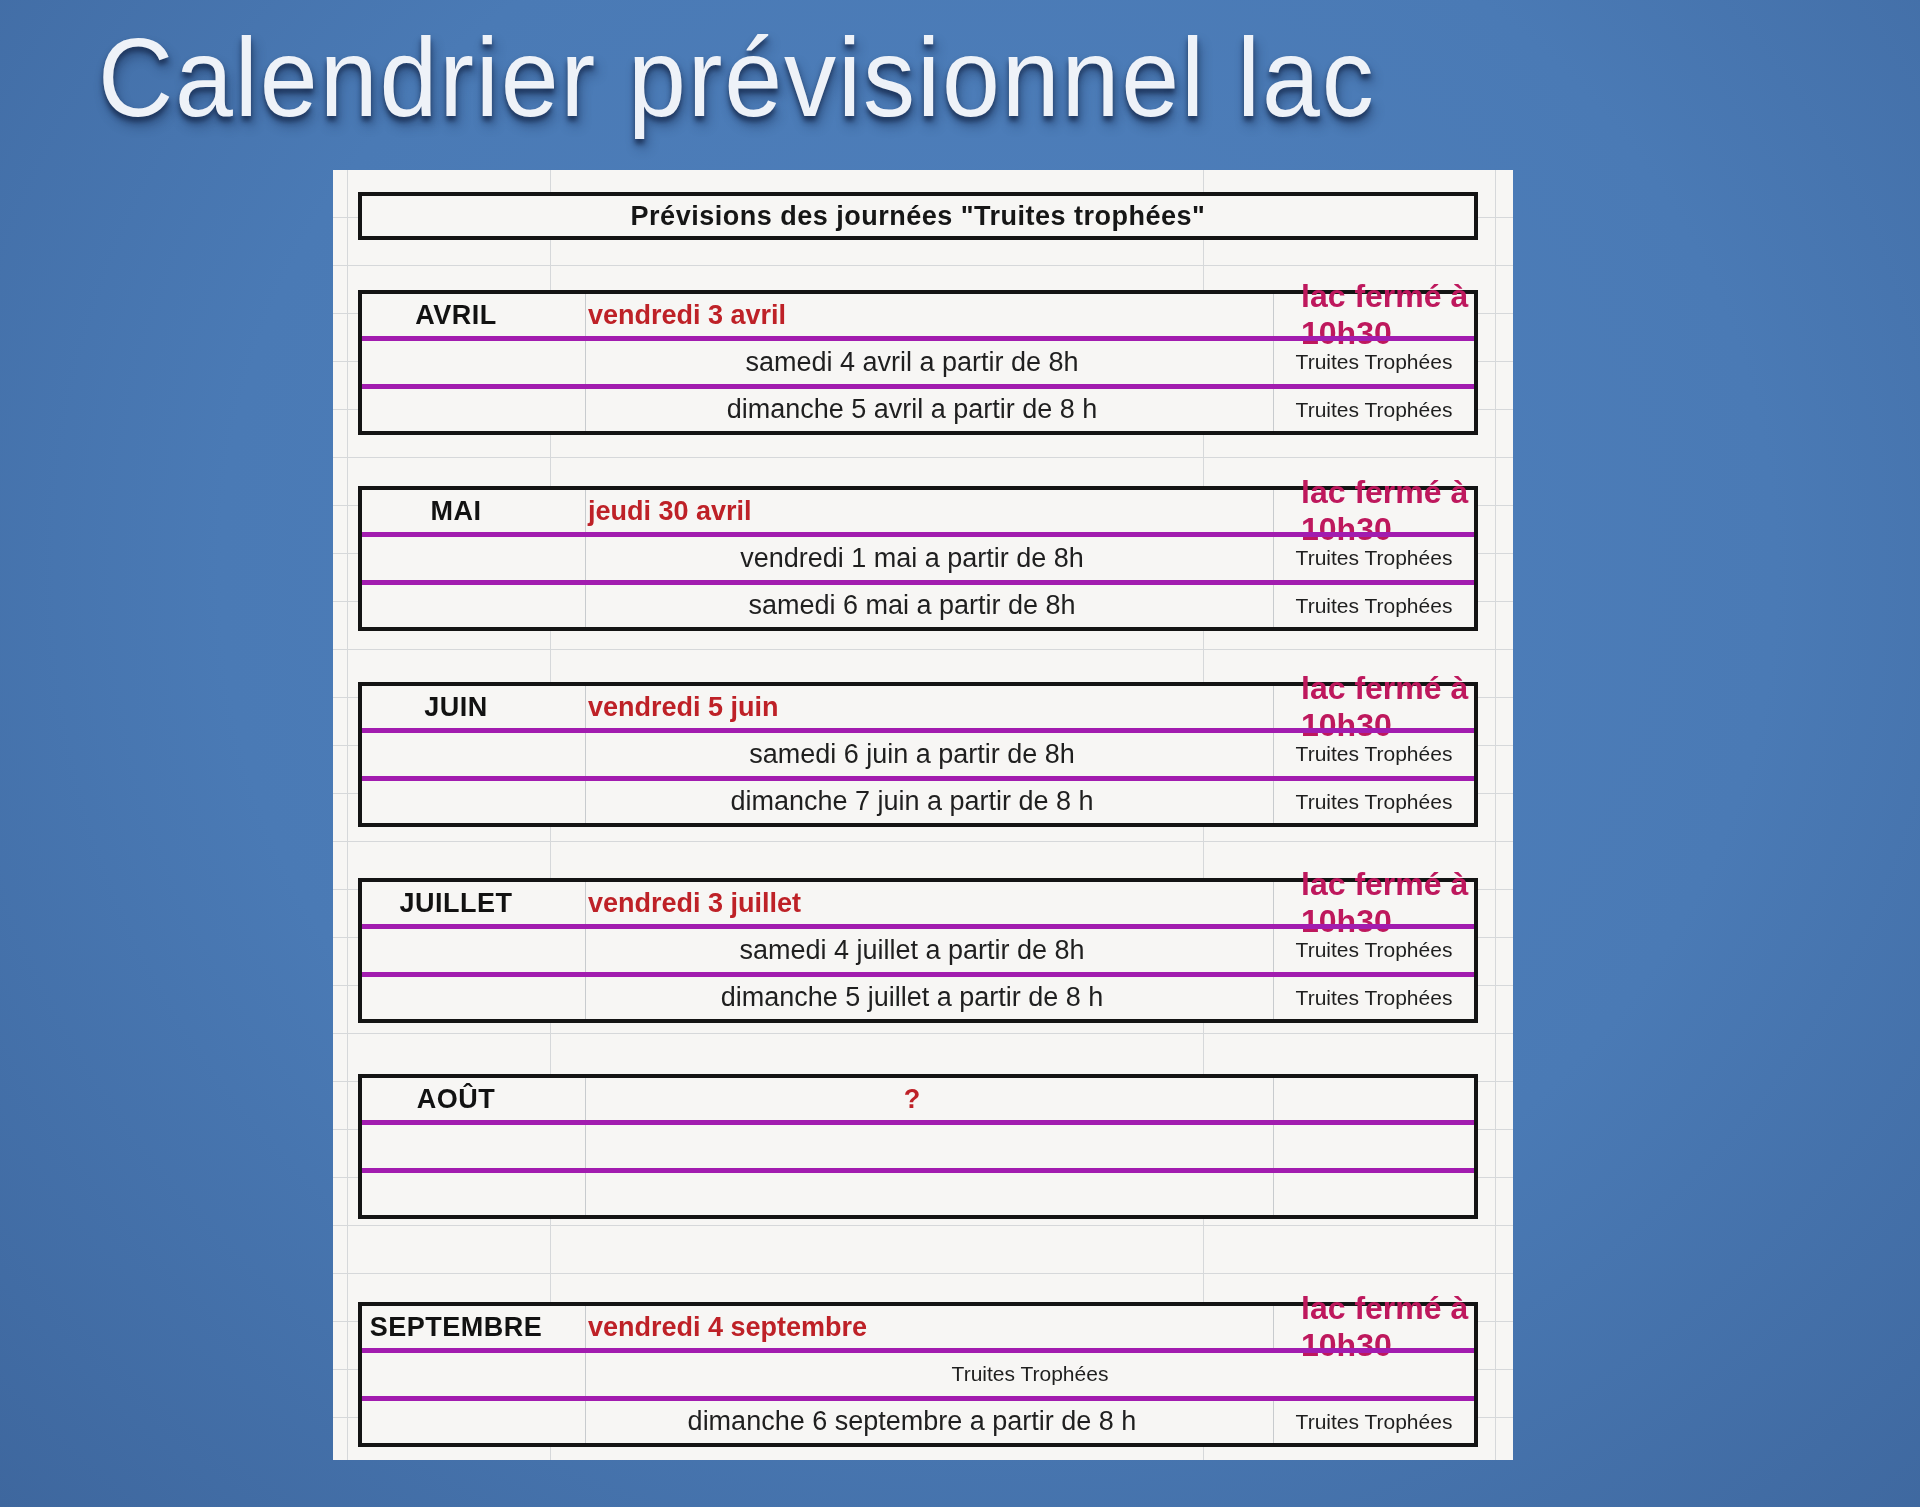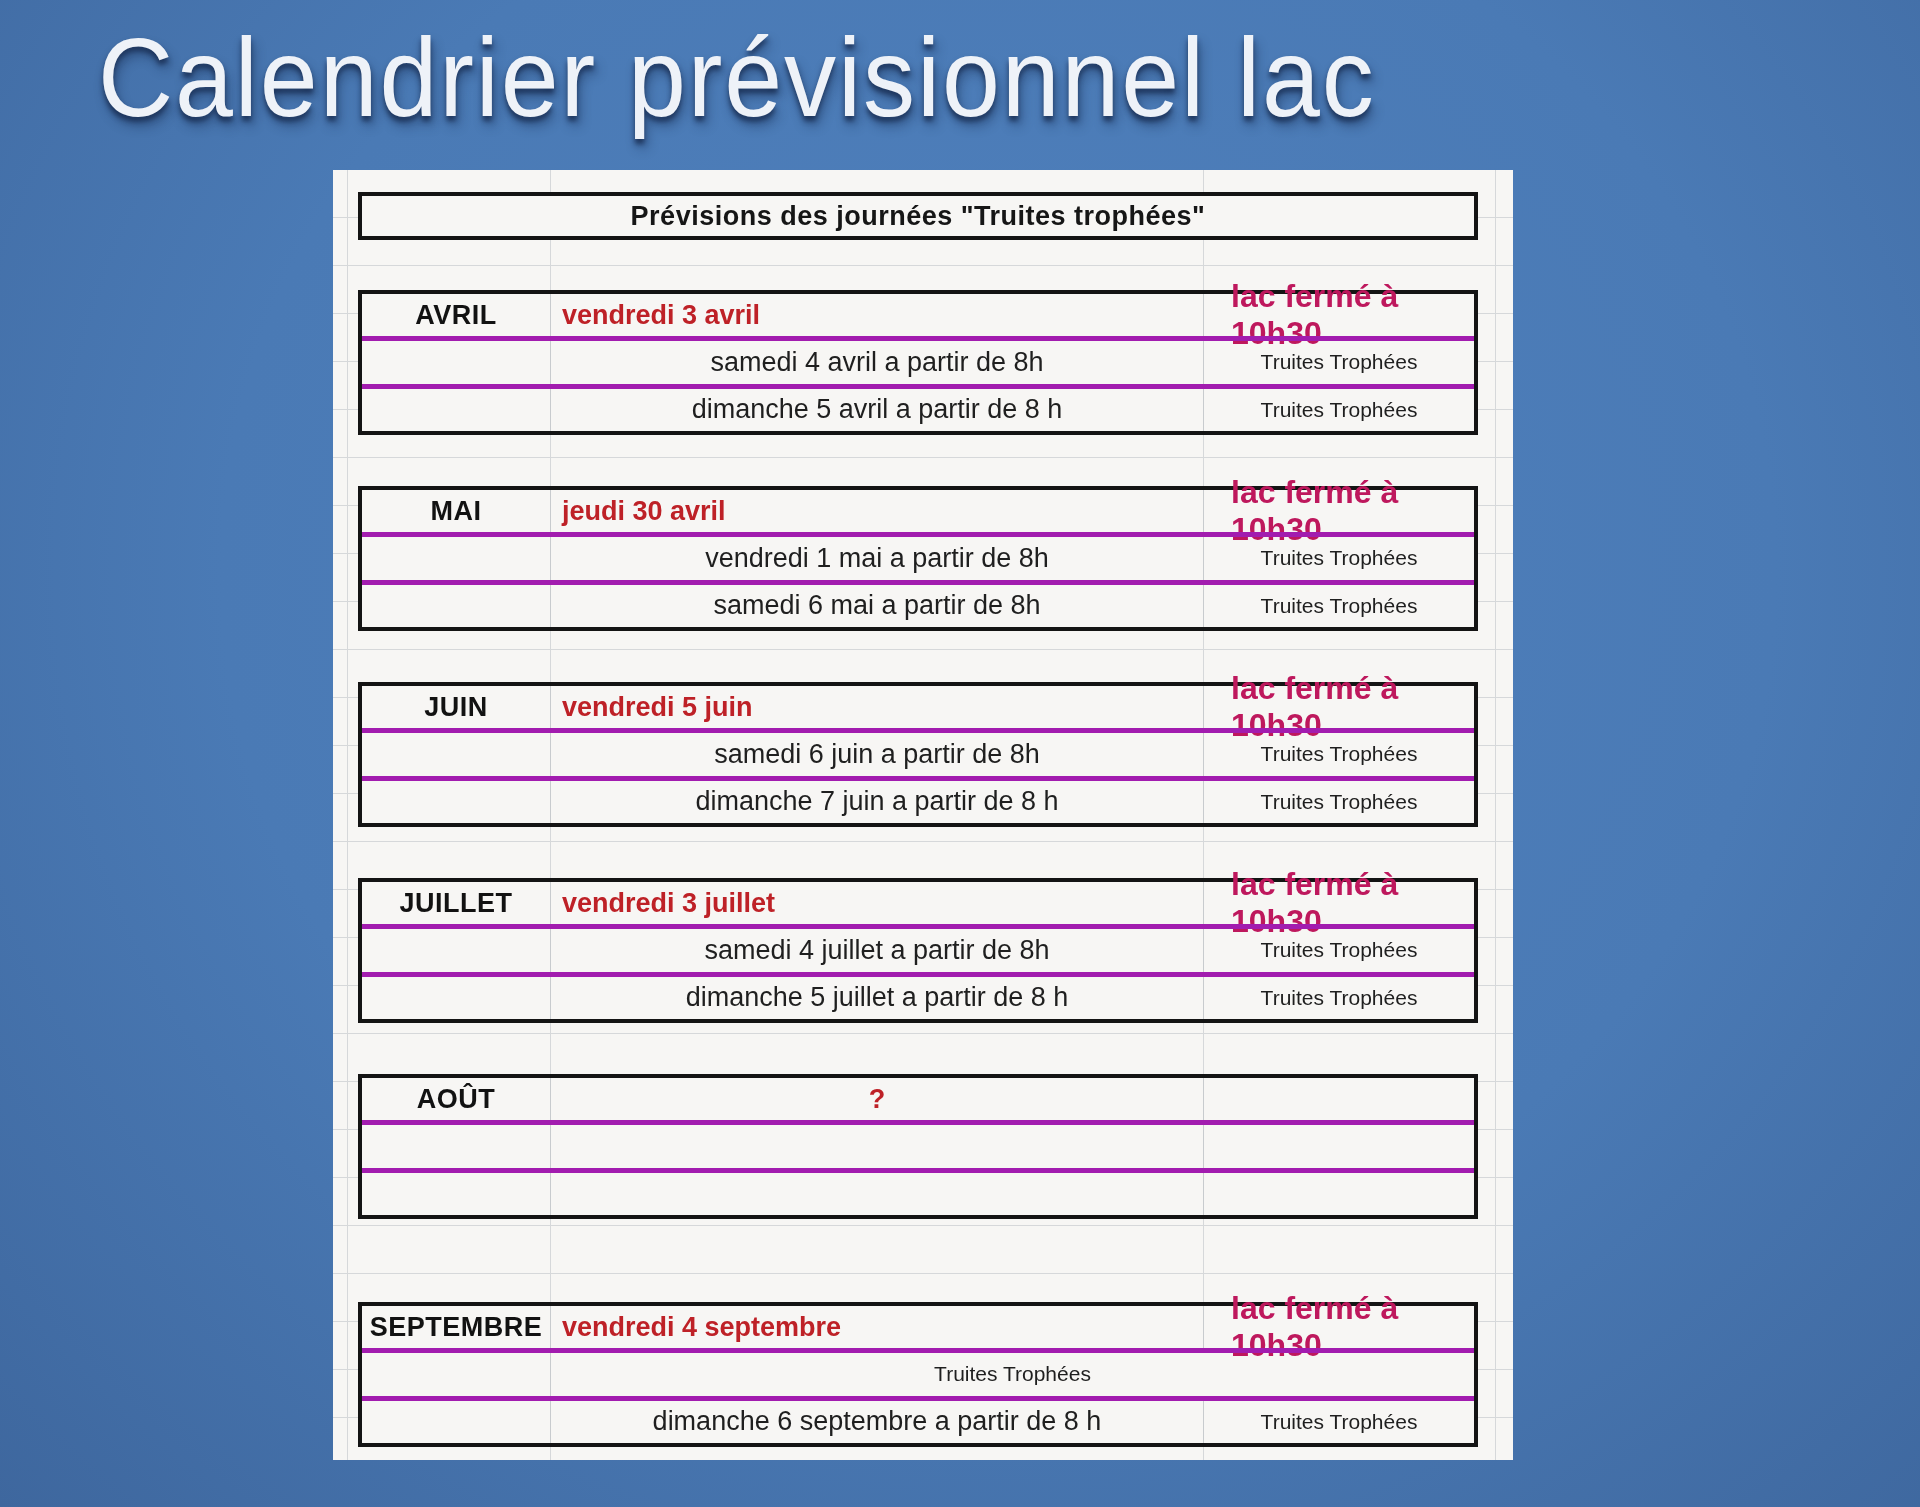--- a/index.html
+++ b/index.html
@@ -28,28 +28,28 @@
     position:absolute;left:25px;top:22px;width:1120px;height:48px;
     border:4px solid #141414;background:#f7f6f4;box-sizing:border-box;
     display:flex;align-items:center;justify-content:center;
     font-size:27px;font-weight:bold;color:#161616;letter-spacing:.5px;
   }
   .month-block{
     position:absolute;left:25px;width:1120px;height:145px;
     border:4px solid #141414;background:#f7f6f4;box-sizing:border-box;
     display:flex;flex-direction:column;
   }
-  .row{flex:1;display:flex;min-height:0;}
+  .row{flex:1;display:flex;min-height:0;gap:35px;}
   .row + .row{border-top:5px solid #a21caf;}
   .cell{display:flex;align-items:center;box-sizing:border-box;min-width:0;}
   .c1{width:188px;justify-content:center;}
   .c2{width:653px;border-left:1px solid #c8cbce;}
   .c3{flex:1;border-left:1px solid #c8cbce;justify-content:center;}
   .month-name{font-size:27px;font-weight:bold;color:#121212;letter-spacing:.5px;}
-  .closure-day{font-size:27px;font-weight:bold;color:#be2127;padding-left:11px;}
+  .closure-day{font-size:27px;font-weight:bold;color:#be2127;padding-left:2px;}
   .closure-day.center{justify-content:center;padding-left:0;}
   .closure-note{font-size:32px;font-weight:bold;color:#be185d;padding-left:27px;}
   .day-date{font-size:27px;color:#1f1f1f;justify-content:center;}
   .day-event{font-size:21px;color:#1f1f1f;}
 </style>
 </head>
 <body>
 
 <div class="title">Calendrier prévisionnel lac</div>
 

